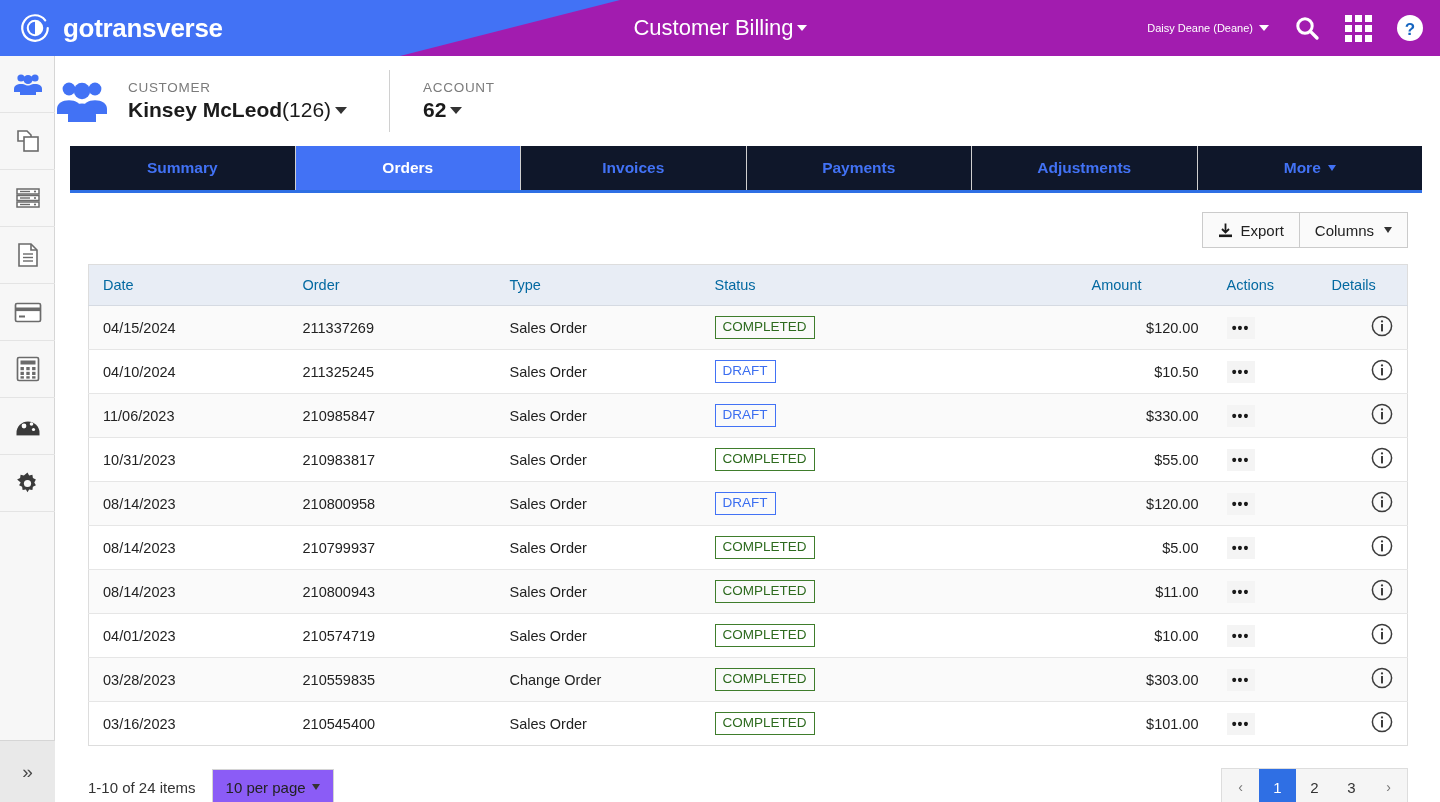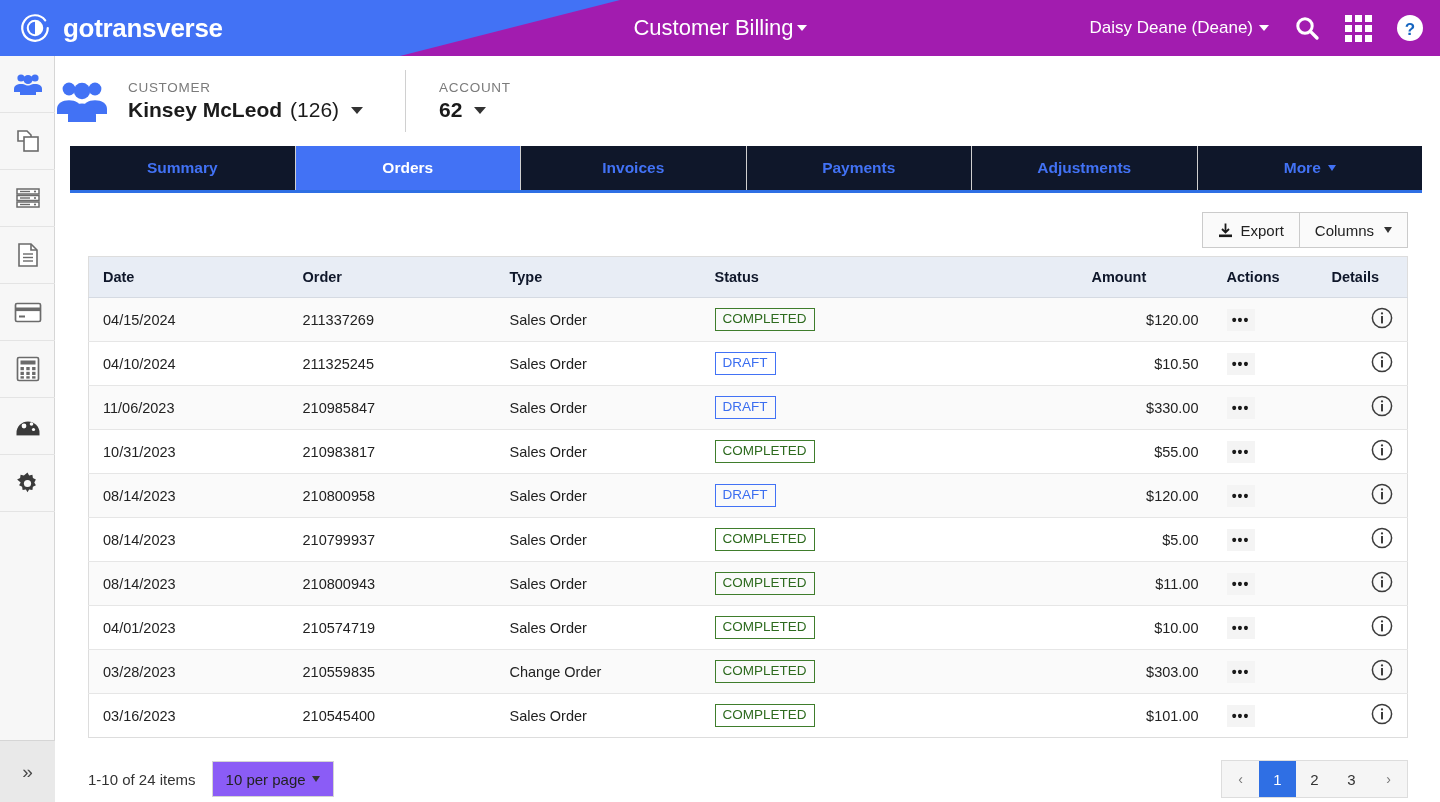--- a/index.html
+++ b/index.html
@@ -42,21 +42,21 @@
     width: 0; height: 0; border-left: 5px solid transparent;
     border-right: 5px solid transparent; border-top: 6px solid currentColor;
     display: inline-block;
   }
   .topbar-right {
     position: absolute; right: 16px; top: 0; height: 56px;
     display: flex; align-items: center; gap: 24px;
   }
   .user-menu {
     display: flex; align-items: center; gap: 6px;
-    color: #ffffff; font-size: 17px; cursor: pointer;
+    color: #ffffff; font-size: 11px; cursor: pointer;
   }
   .user-caret {
     width: 0; height: 0; border-left: 5px solid transparent;
     border-right: 5px solid transparent; border-top: 6px solid #ffffff;
   }
   .hdr-icon { cursor: pointer; display: flex; align-items: center; }
   .grid-icon { display: grid; grid-template-columns: repeat(3, 7px);
     grid-template-rows: repeat(3, 7px); gap: 3px; }
   .grid-icon i { background: #ffffff; display: block; width: 7px; height: 7px; }
 
@@ -86,21 +86,21 @@
   .ctx-bar {
     height: 90px; display: flex; align-items: center;
     gap: 0;
   }
   .ctx-avatar { margin-right: 20px; display: flex; align-items: center; }
   .ctx-block { display: flex; flex-direction: column; justify-content: center; }
   .ctx-label {
     font-size: 13.5px; color: #7b7b7b; letter-spacing: 0.7px; margin-bottom: 3px;
   }
   .ctx-value {
-    font-size: 21px; color: #1b1b1b; display: flex; align-items: baseline; gap: 8px;
+    font-size: 21px; color: #1b1b1b; display: flex; align-items: baseline; gap: 0;
     cursor: pointer;
   }
   .ctx-value b { font-weight: bold; }
   .ctx-value span.paren { font-weight: normal; }
   .ctx-caret {
     width: 0; height: 0; border-left: 6px solid transparent;
     border-right: 6px solid transparent; border-top: 7px solid #333333;
     align-self: center; margin-left: 4px;
   }
   .ctx-divider {
@@ -121,41 +121,41 @@
   .tab.active { background: #4272f5; color: #ffffff; }
   .tab .mcaret {
     width: 0; height: 0; border-left: 4.5px solid transparent;
     border-right: 4.5px solid transparent; border-top: 6px solid #4272f5;
     margin-left: 7px;
   }
 
   
   .table-wrap { padding: 0 32px 0 32px; }
   .tbl-toolbar {
-    display: flex; justify-content: flex-end; padding-top: 19px; padding-bottom: 8px;
+    display: flex; justify-content: flex-end; padding-top: 19px; padding-bottom: 16px;
   }
   .btn {
     height: 36px; padding: 0 15px; background: #fafafa; border: 1px solid #cbcbcb;
     display: flex; align-items: center; gap: 7px; font-size: 15px; color: #222222;
     cursor: pointer;
   }
   .btn + .btn { border-left: none; }
   .btn .bcaret {
     width: 0; height: 0; border-left: 4.5px solid transparent;
     border-right: 4.5px solid transparent; border-top: 6px solid #333333;
     margin-left: 3px;
   }
 
   
   table.grid {
     width: 100%; border-collapse: collapse; border: 1px solid #dddddd;
     table-layout: fixed;
   }
   table.grid thead th {
-    background: #e8edf5; color: #0f172a; font-size: 14.5px; font-weight: bold;
+    background: #e8edf5; color: #0369a1; font-size: 14.5px; font-weight: normal;
     text-align: left; padding: 12px 14px; height: 35px;
     border-bottom: 1px solid #d5dae2;
   }
   table.grid tbody td {
     font-size: 14.5px; color: #222222; padding: 9px 14px; height: 35px;
     border-bottom: 1px solid #e6e6e6; background: #ffffff;
   }
   table.grid tbody tr:nth-child(odd) td { background: #fafafa; }
   table.grid tbody tr:last-child td { border-bottom: none; }
   .col-date   { width: 200px; }

